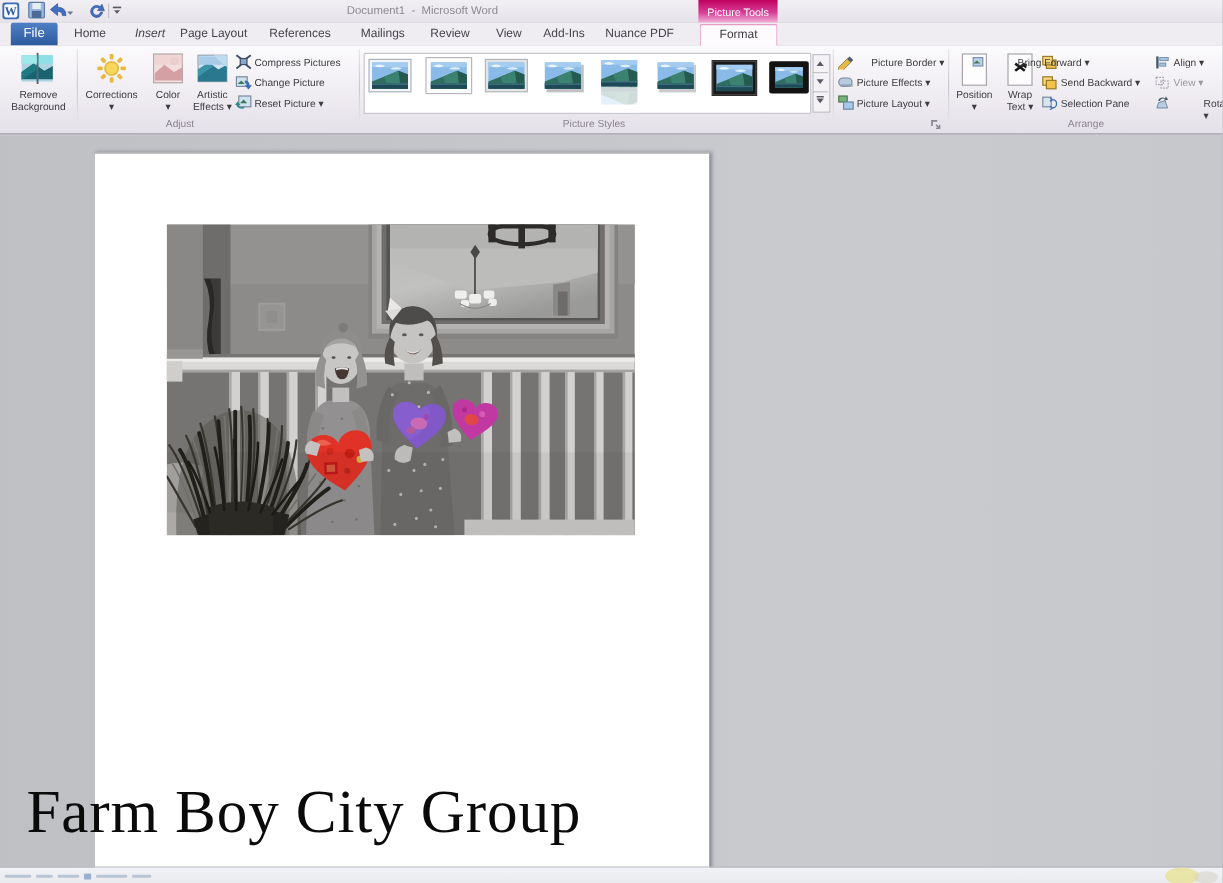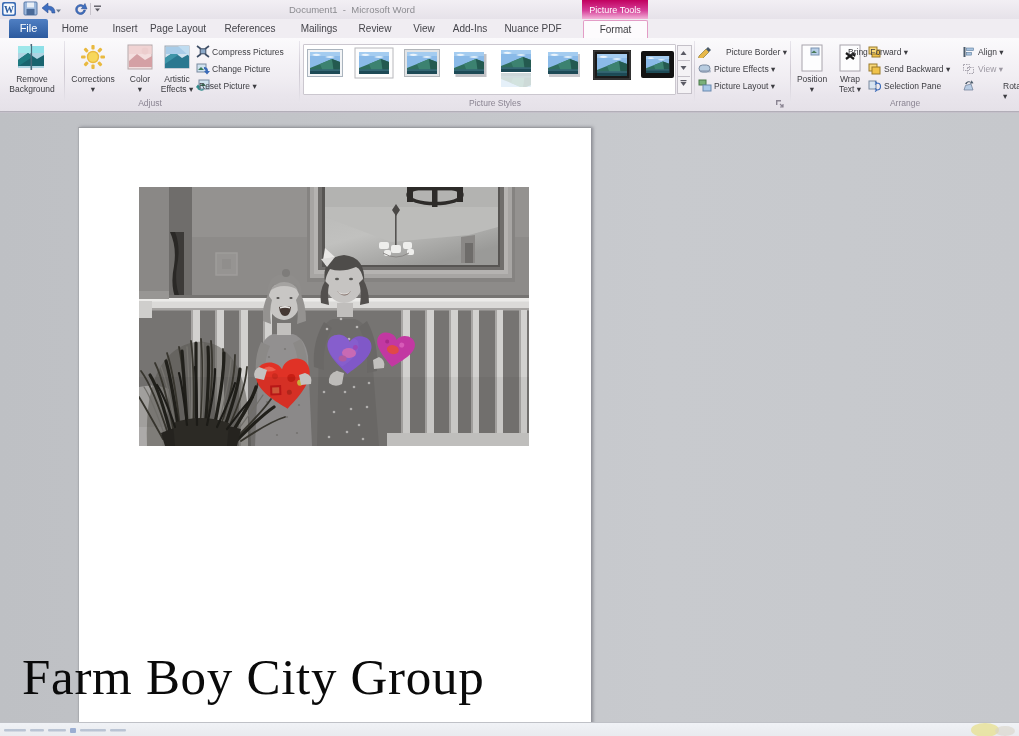--- a/index.html
+++ b/index.html
@@ -72,21 +72,21 @@
     </g>
     <rect x="90" y="3" width="1" height="12" fill="#c8c4cc"></rect>
     <path d="M95 8.5 l5 0 -2.5 3z" fill="#5a5a62"></path>
     <rect x="94" y="5.5" width="7" height="1.4" fill="#5a5a62"></rect>
   </svg>
   <div class="abs" id="title-text">Document1&nbsp;&nbsp;-&nbsp;&nbsp;Microsoft Word</div>
   <div class="abs" id="pictools">Picture Tools</div>
   <div class="abs" id="tabrow"></div>
   <div class="abs" id="tab-file">File</div>
   <div class="tab" style="left:55px;width:40px;">Home</div>
-  <div class="tab" style="left:105px;width:40px;">Insert</div>
+  <div class="tab" style="left:105px;width:40px;font-style:italic;">Insert</div>
   <div class="tab" style="left:148px;width:60px;">Page Layout</div>
   <div class="tab" style="left:219px;width:62px;">References</div>
   <div class="tab" style="left:295px;width:48px;">Mailings</div>
   <div class="tab" style="left:354px;width:42px;">Review</div>
   <div class="tab" style="left:408px;width:32px;">View</div>
   <div class="tab" style="left:448px;width:44px;">Add-Ins</div>
   <div class="tab" style="left:500px;width:66px;">Nuance PDF</div>
   <div class="tab" id="tab-format" style="left:583px;width:63px;">Format</div>
   <div class="abs" id="ribbon"></div>
   <div class="abs" id="ribbon-border"></div>
@@ -144,21 +144,21 @@
     <rect x="1" y="2" width="9" height="8" fill="#cfe2ef" stroke="#7a8aa0"></rect>
     <path d="M2 8 l3 -3 3 3z" fill="#3a7a5a"></path>
     <path d="M8 5 a4 4 0 0 1 4 4 l2 0 -3 3.5 -3 -3.5 1.8 0 a2.2 2.2 0 0 0 -1.8 -2z" fill="#3a6ab8"></path>
   </svg>
   <div class="smalltext" style="left:212px;top:64px;">Change Picture</div>
   <svg class="abs" style="left:196px;top:79px" width="14" height="13" viewBox="0 0 14 13">
     <rect x="3" y="1" width="10" height="9" fill="#cfe2ef" stroke="#7a8aa0"></rect>
     <path d="M4 7 l3 -3 3 3z" fill="#3a7a5a"></path>
     <path d="M8 11 a4.5 3.5 0 0 1 -7 -2.5 l-1.4 0 2.4 -3 2.4 3 -1.6 0 a2.8 2 0 0 0 4.4 1.5z" fill="#2e8a8a"></path>
   </svg>
-  <div class="smalltext" style="left:199px;top:81px;text-align:center;">Reset Picture ▾</div>
+  <div class="smalltext" style="left:212px;top:81px;text-align:center;">Reset Picture ▾</div>
   <div class="grouplabel" style="left:110px;top:98px;width:80px;">Adjust</div>
   <div class="gsep" style="left:299px;top:41px;"></div>
 
   <div class="abs" style="left:303px;top:44px;width:371px;height:49px;
     background:#fff;border:1px solid #cbc7cf;border-radius:1px;"></div>
   <svg class="abs" style="left:303px;top:44px" width="372" height="50" viewBox="0 0 372 50">
     <defs>
       <g id="thumbpic">
         <rect width="30" height="22" fill="#8abae8"></rect>
         <rect width="30" height="4" fill="#a4ccf0"></rect>

